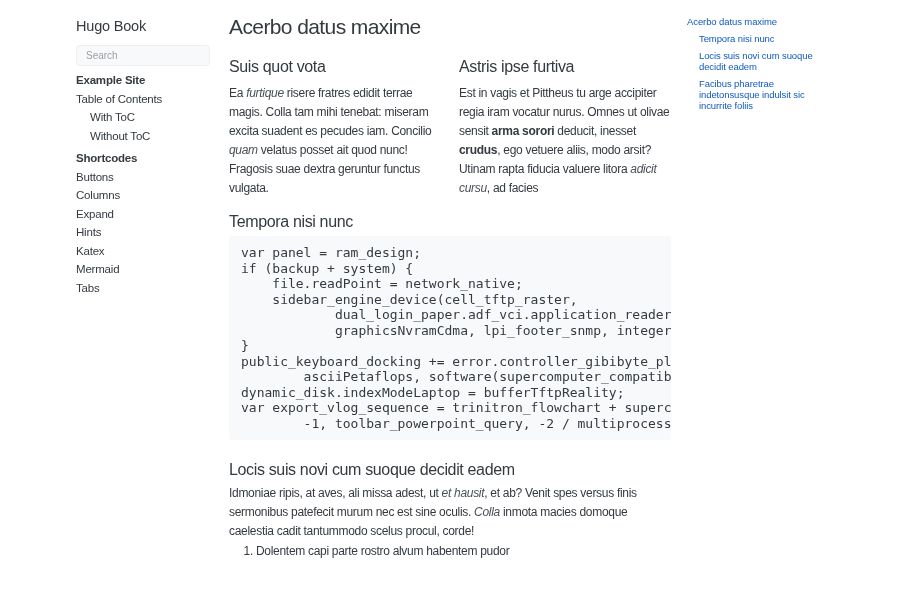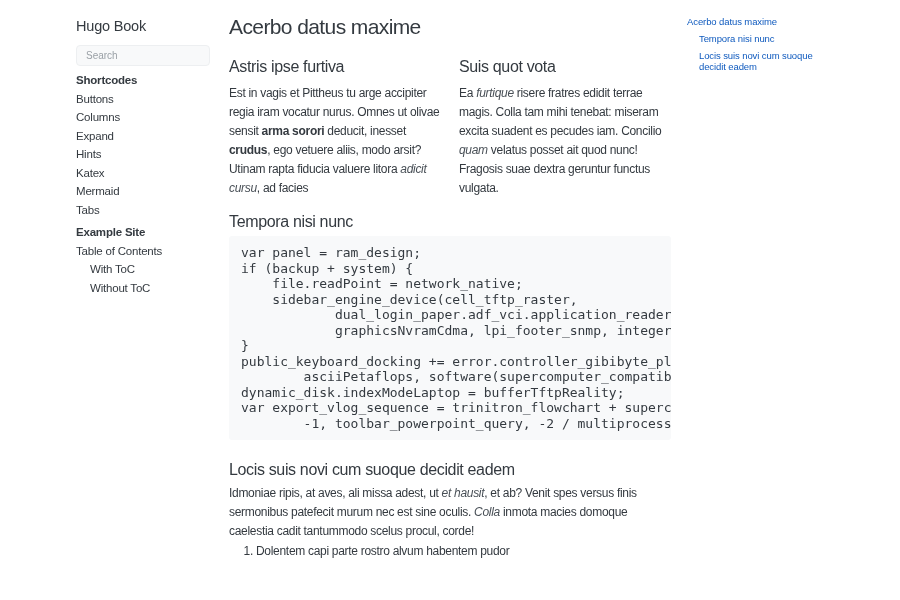--- a/index.html
+++ b/index.html
@@ -58,49 +58,49 @@
 </head>
 <body>
 
 <div class="page">
 
   <aside class="sidebar">
     <a class="brand" href="#">Hugo Book</a>
     <input class="search" type="text" placeholder="Search" style="">
     <nav id="menu-root">
         <div class="m-group">
+          <a href="#" class="m-item bold">Example Site</a>
+          <a href="#" class="m-item">Table of Contents</a>
+          <a href="#" class="m-item ind">With ToC</a>
+          <a href="#" class="m-item ind">Without ToC</a>
+        </div>
+        <div class="m-group">
           <a href="#" class="m-item bold">Shortcodes</a>
           <a href="#" class="m-item">Buttons</a>
           <a href="#" class="m-item">Columns</a>
           <a href="#" class="m-item">Expand</a>
           <a href="#" class="m-item">Hints</a>
           <a href="#" class="m-item">Katex</a>
           <a href="#" class="m-item">Mermaid</a>
           <a href="#" class="m-item">Tabs</a>
         </div>
-        <div class="m-group">
-          <a href="#" class="m-item bold">Example Site</a>
-          <a href="#" class="m-item">Table of Contents</a>
-          <a href="#" class="m-item ind">With ToC</a>
-          <a href="#" class="m-item ind">Without ToC</a>
-        </div>
       </nav>
   </aside>
 
   <main>
     <h1>Acerbo datus maxime</h1>
 
     <div class="columns">
       <section class="col">
+        <h2>Suis quot vota</h2>
+        <p><span>Ea </span><span class="i">furtique</span><span> risere fratres edidit terrae magis. Colla tam mihi tenebat: miseram excita suadent es pecudes iam. Concilio </span><span class="i">quam</span><span> velatus posset ait quod nunc! Fragosis suae dextra geruntur functus vulgata.</span></p>
+      </section>
+      <section class="col">
         <h2>Astris ipse furtiva</h2>
         <p><span>Est in vagis et Pittheus tu arge accipiter regia iram vocatur nurus. Omnes ut olivae sensit </span><span class="b">arma sorori</span><span> deducit, inesset </span><span class="b">crudus</span><span>, ego vetuere aliis, modo arsit? Utinam rapta fiducia valuere litora </span><span class="i">adicit cursu</span><span>, ad facies</span></p>
-      </section>
-      <section class="col">
-        <h2>Suis quot vota</h2>
-        <p><span>Ea </span><span class="i">furtique</span><span> risere fratres edidit terrae magis. Colla tam mihi tenebat: miseram excita suadent es pecudes iam. Concilio </span><span class="i">quam</span><span> velatus posset ait quod nunc! Fragosis suae dextra geruntur functus vulgata.</span></p>
       </section>
     </div>
 
     <h2 class="sec-h2">Tempora nisi nunc</h2>
 
     <pre><code>var panel = ram_design;
 if (backup + system) {
     file.readPoint = network_native;
     sidebar_engine_device(cell_tftp_raster,
             dual_login_paper.adf_vci.application_reader_design(
@@ -117,16 +117,17 @@
     <ol>
         <li>Dolentem capi parte rostro alvum habentem pudor</li>
       </ol>
   </main>
 
   <aside class="toc">
     <nav id="toc-root">
         <a href="#" class="toc-item">Acerbo datus maxime</a>
         <a href="#" class="toc-item ind">Tempora nisi nunc</a>
         <a href="#" class="toc-item ind">Locis suis novi cum suoque decidit eadem</a>
+        <a href="#" class="toc-item ind">Facibus pharetrae indetonsusque indulsit sic incurrite foliis</a>
       </nav>
   </aside>
 
 </div>
 
 </body></html>

